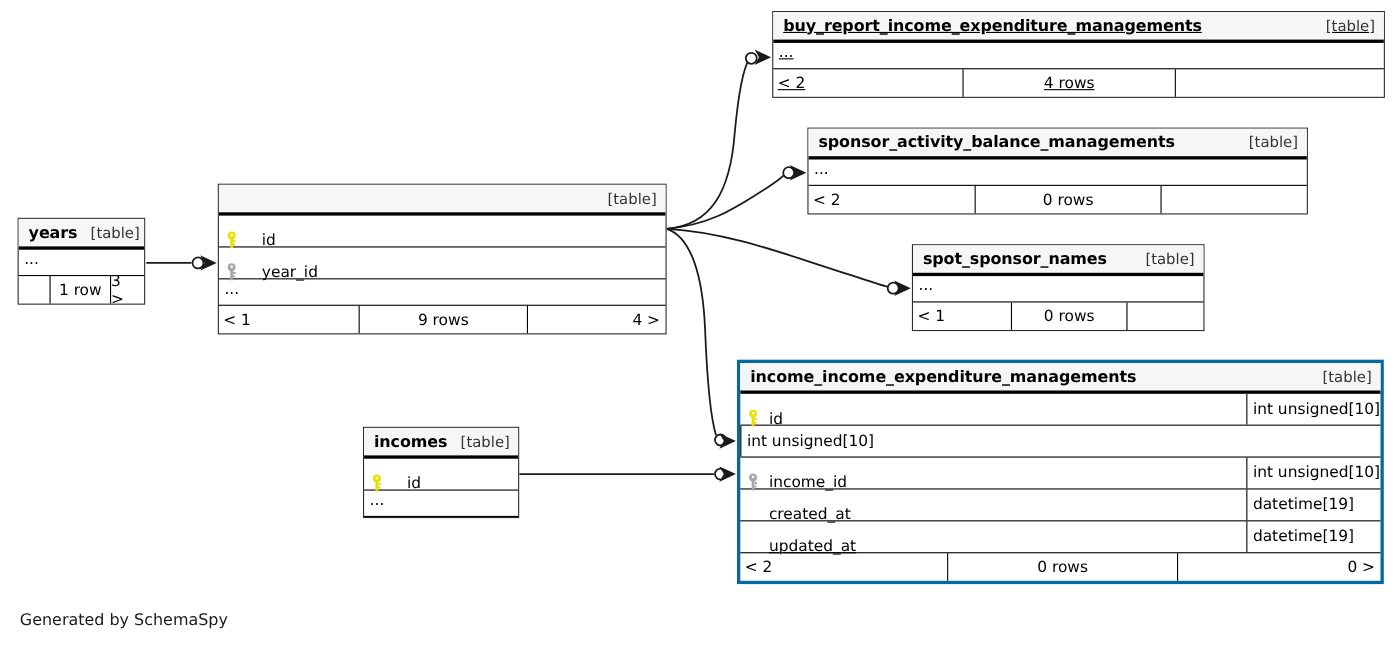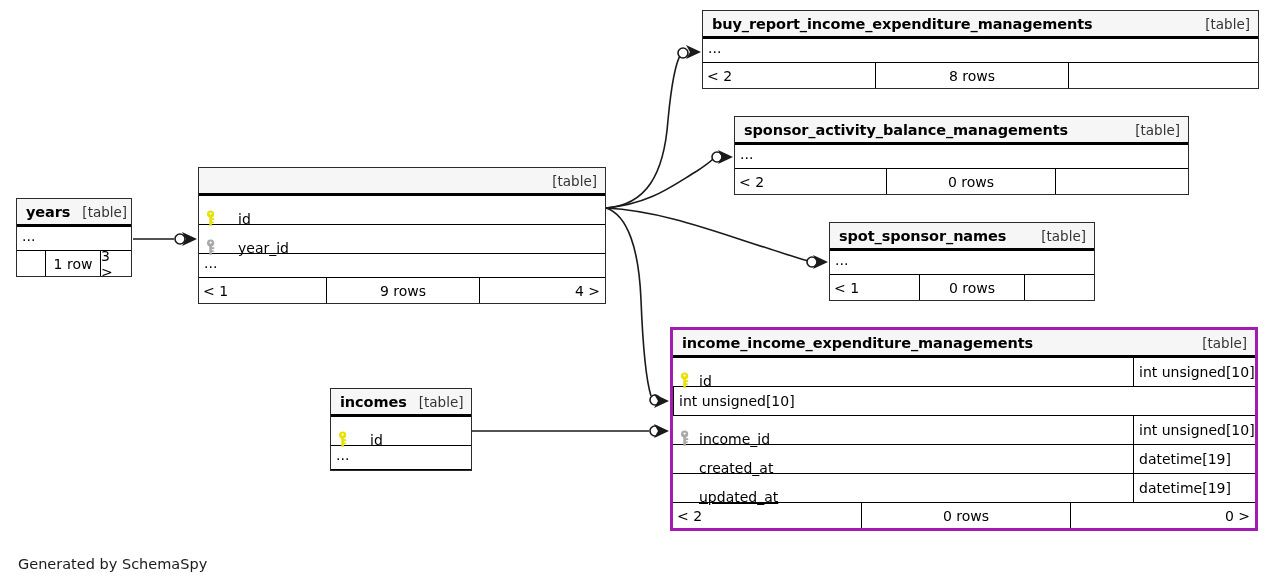--- a/index.html
+++ b/index.html
@@ -27,21 +27,21 @@
 
   
   .table-box {
     position: absolute;
     box-sizing: border-box;
     background: #ffffff;
     border: 1px solid #2b2b2b;
     border-collapse: collapse;
   }
   .table-box.focus {
-    border: 3px solid #a21caf;
+    border: 3px solid #0369a1;
   }
 
   .tbl-head {
     position: relative;
     box-sizing: border-box;
     background: #f6f6f6;
     border-bottom: 3px solid #000000;
     height: 28px;
     display: flex;
     align-items: center;
@@ -228,31 +228,31 @@
         </div>
         <div class="row-ellipsis">
           <span>...</span>
         </div>
         <div class="tbl-foot">
           <div class="cell c1" style="flex: 0 0 127px;">&lt; 1</div>
           <div class="cell c2" style="flex: 0 0 153px;">9 rows</div>
           <div class="cell c3" style="flex: 1 1 auto;">4 &gt;</div>
         </div>
       </div>
-      <div class="table-box" style="left: 702px; top: 10px; width: 557px;">
+      <div class="table-box" style="left: 702px; top: 10px; width: 557px; text-decoration: underline;">
         <div class="tbl-head">
           <span class="tbl-name">buy_report_income_expenditure_managements</span>
           <span class="tbl-tag">[table]</span>
         </div>
         <div class="row-ellipsis">
           <span>...</span>
         </div>
         <div class="tbl-foot">
           <div class="cell c1" style="flex: 0 0 172px;">&lt; 2</div>
-          <div class="cell c2" style="flex: 0 0 193px;">8 rows</div>
+          <div class="cell c2" style="flex: 0 0 193px;">4 rows</div>
           <div class="cell c3" style="flex: 1 1 auto;"></div>
         </div>
       </div>
       <div class="table-box" style="left: 734px; top: 116px; width: 455px;">
         <div class="tbl-head">
           <span class="tbl-name">sponsor_activity_balance_managements</span>
           <span class="tbl-tag">[table]</span>
         </div>
         <div class="row-ellipsis">
           <span>...</span>

